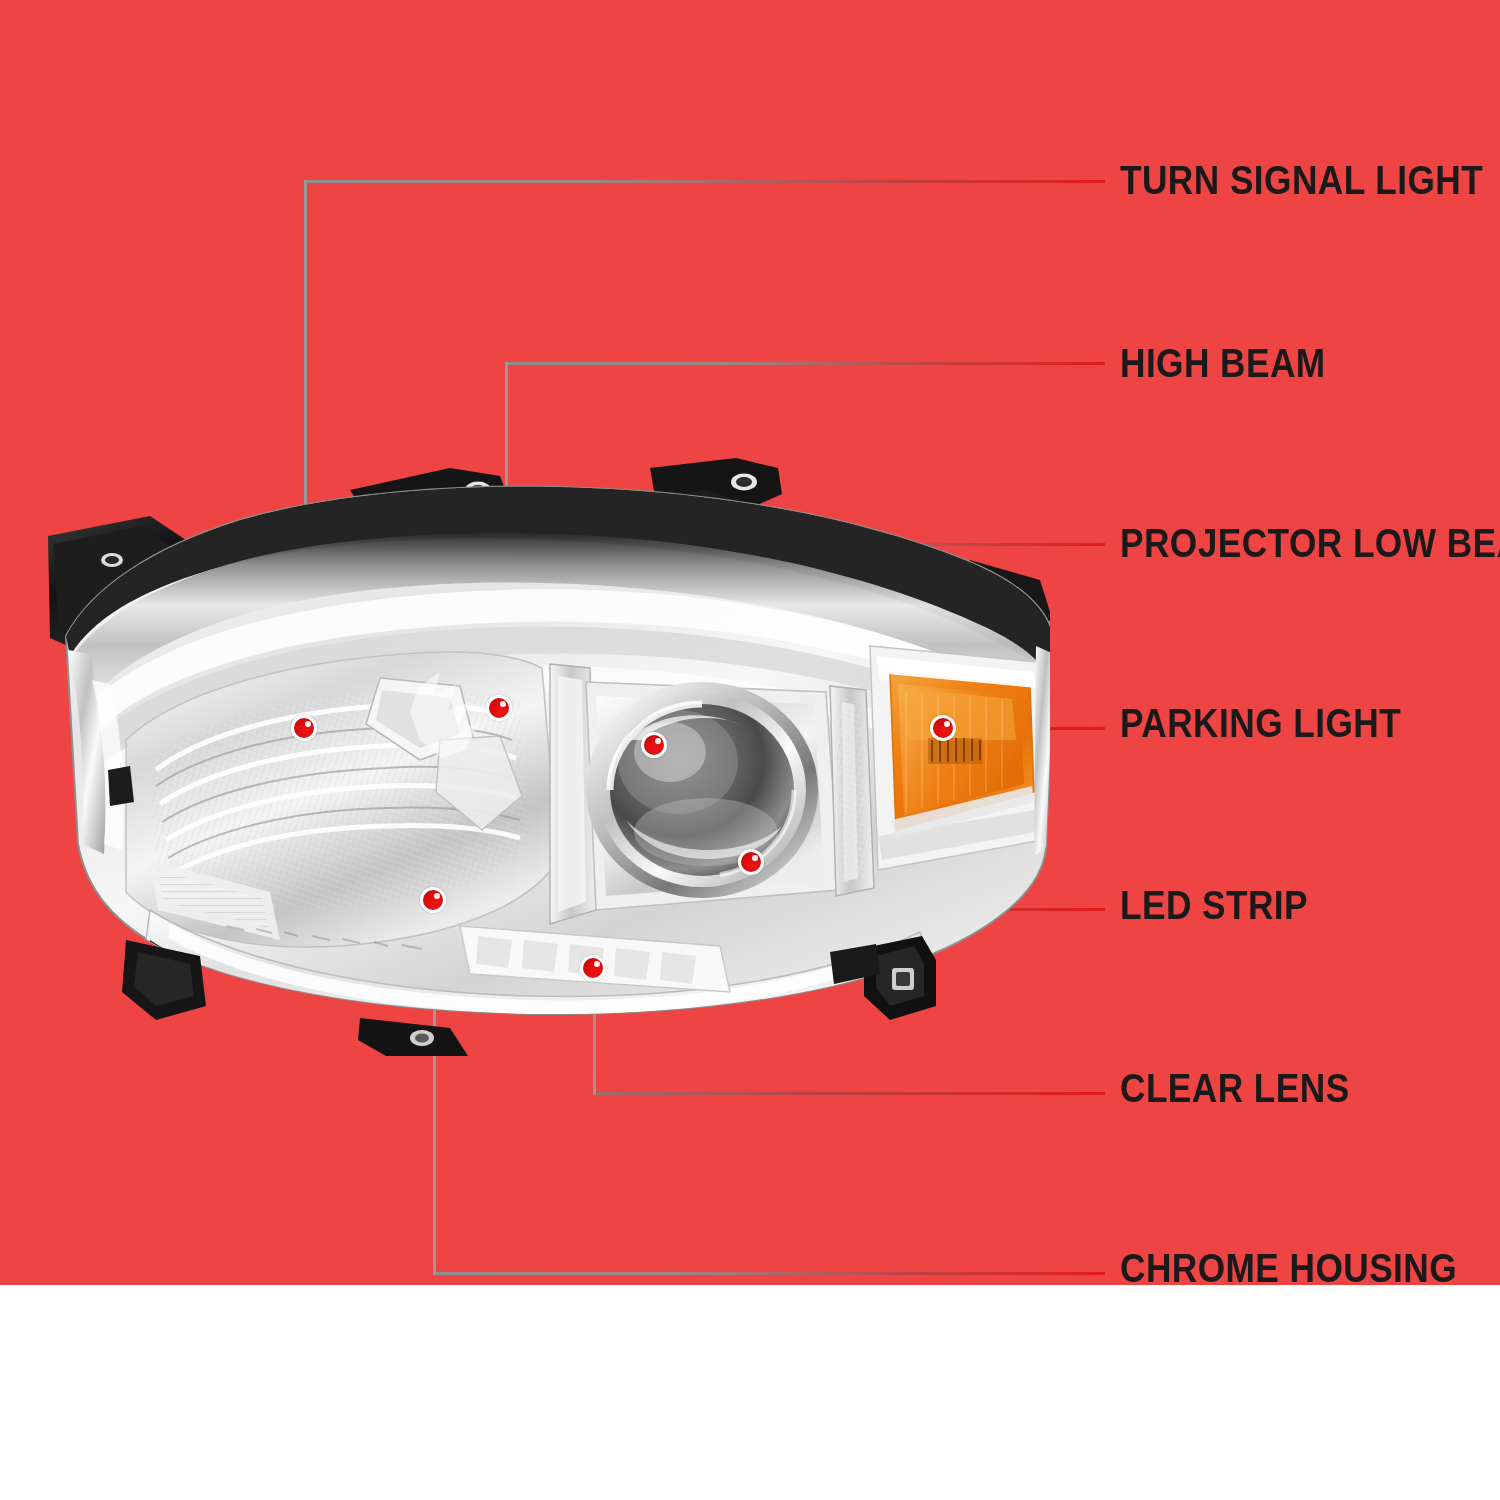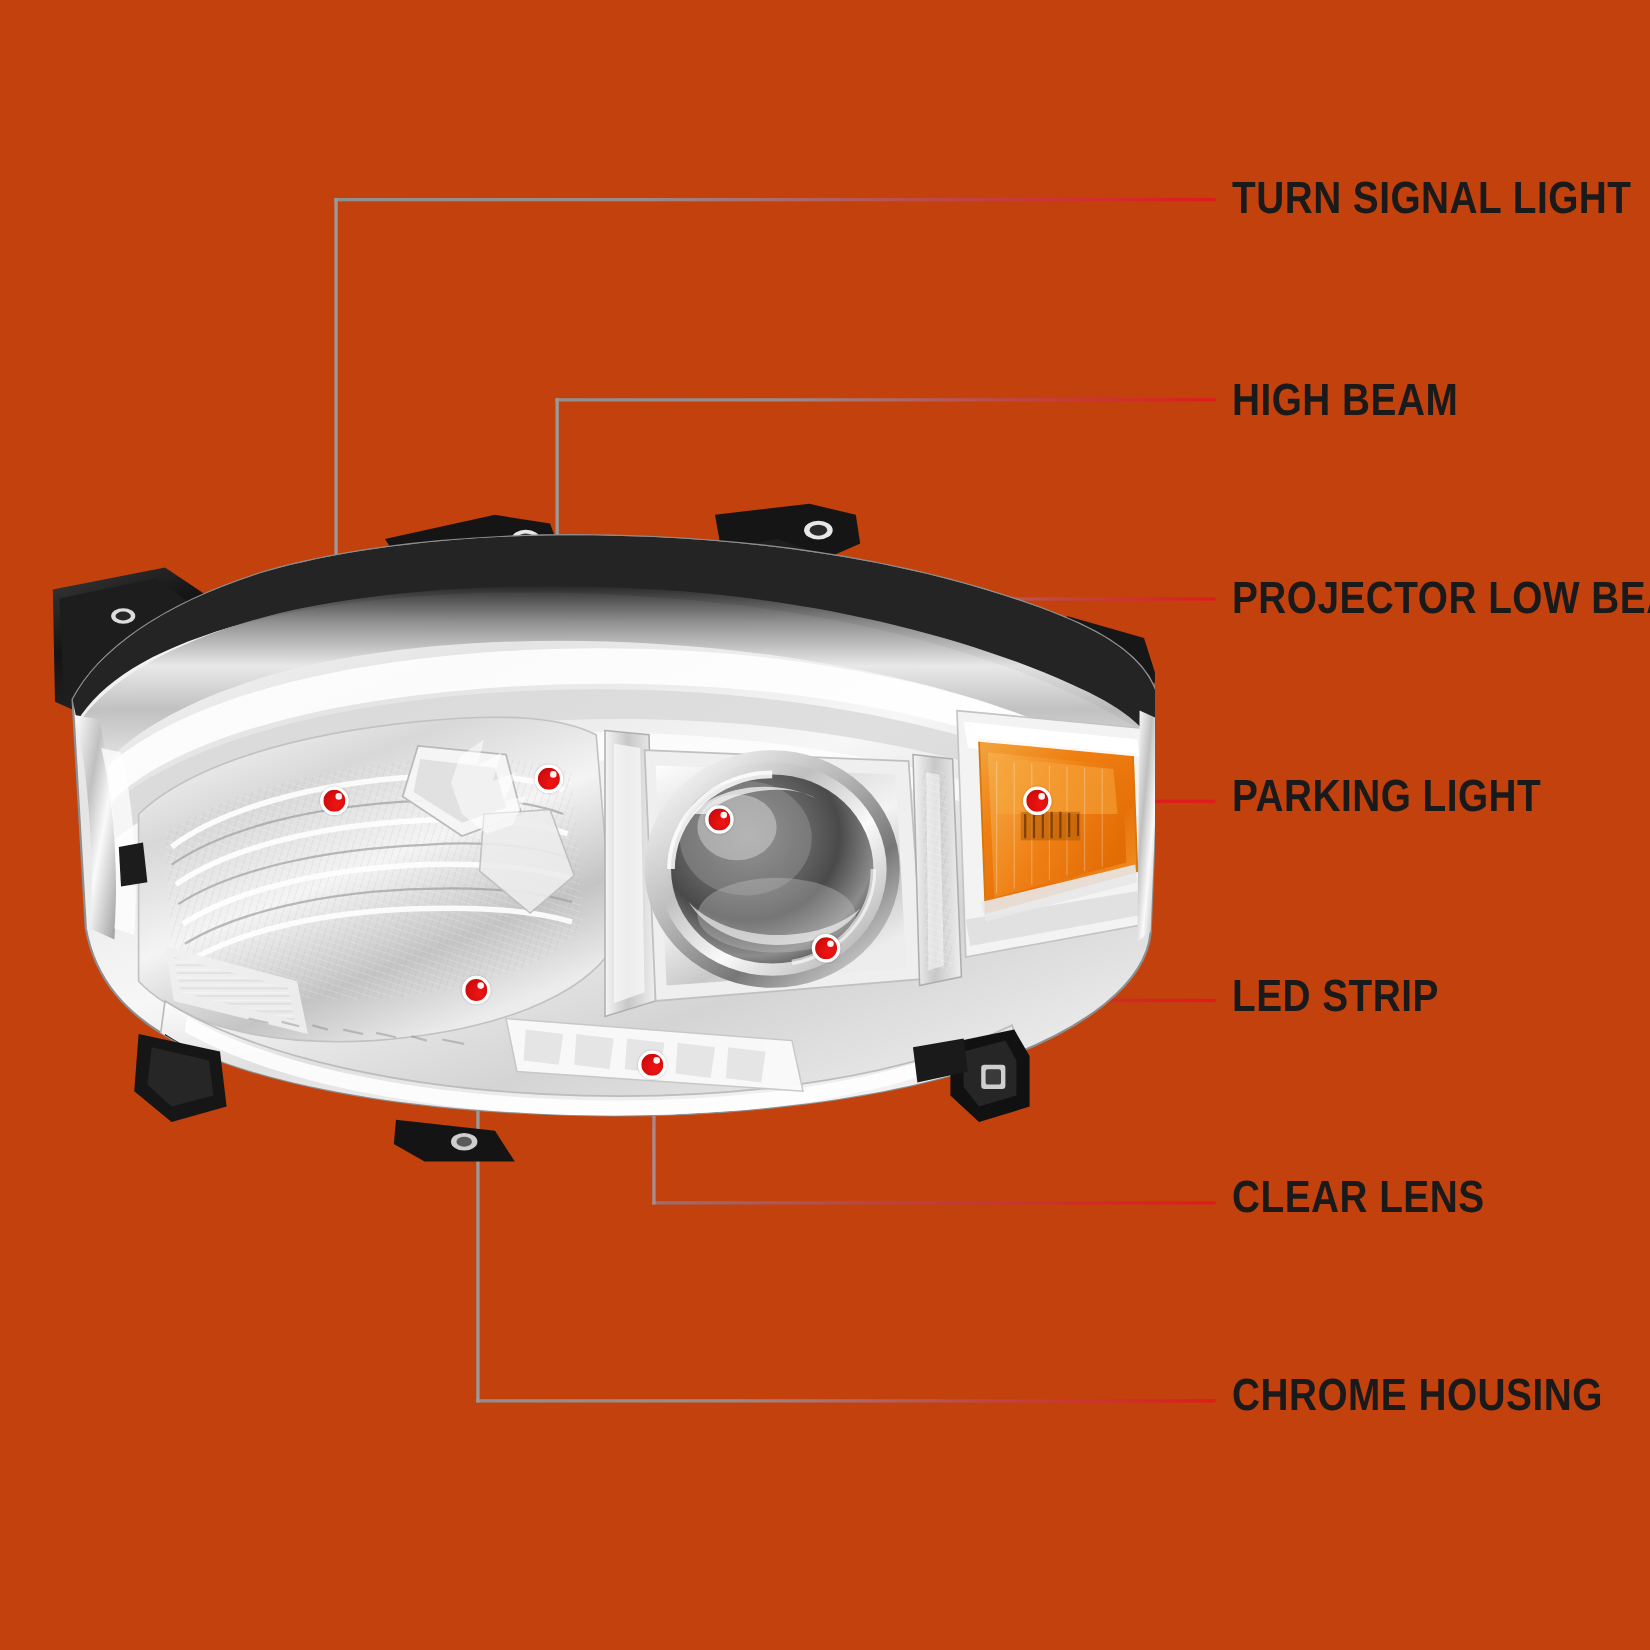--- a/index.html
+++ b/index.html
@@ -3,22 +3,22 @@
 <meta charset="utf-8">
 <style>
   html, body {
     margin: 0;
     padding: 0;
     background: #ffffff;
   }
   #stage {
     position: relative;
     width: 1500px;
-    height: 1500px;
-    background: #c2410c;
+    height: 1285px;
+    background: #ef4444;
     overflow: hidden;
     font-family: "Liberation Sans", "DejaVu Sans", sans-serif;
   }
 
   
   .callout-label {
     position: absolute;
     font-family: "Liberation Sans", "DejaVu Sans", sans-serif;
     font-weight: 700;
     font-size: 41px;

